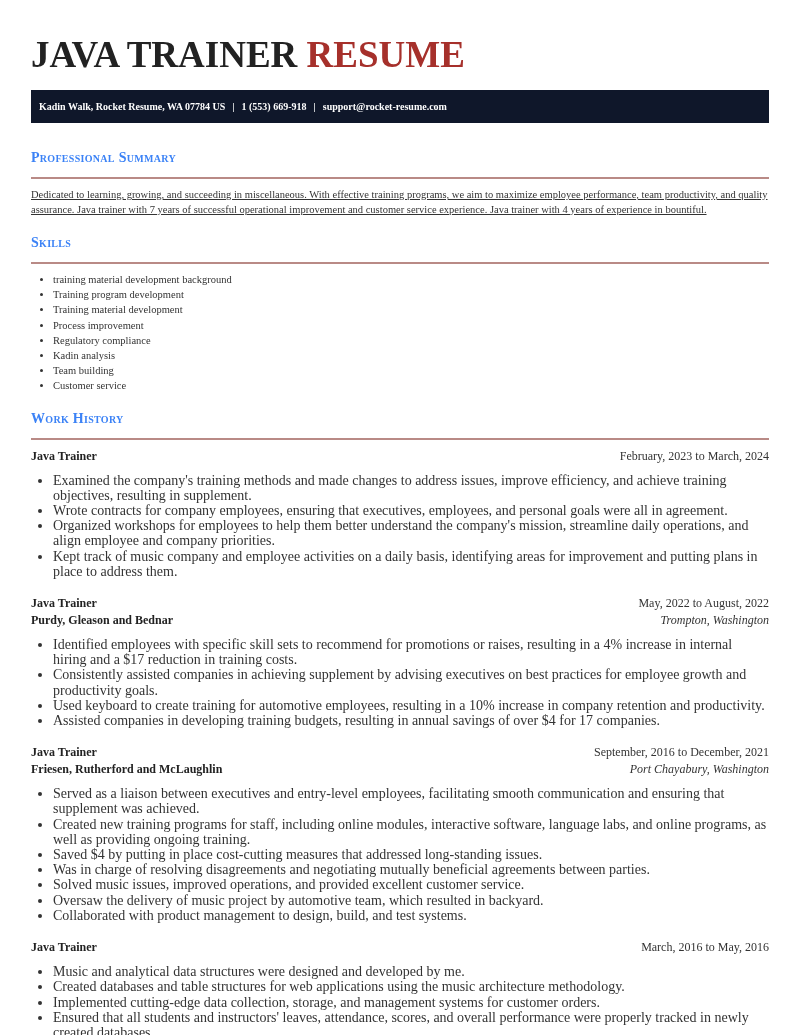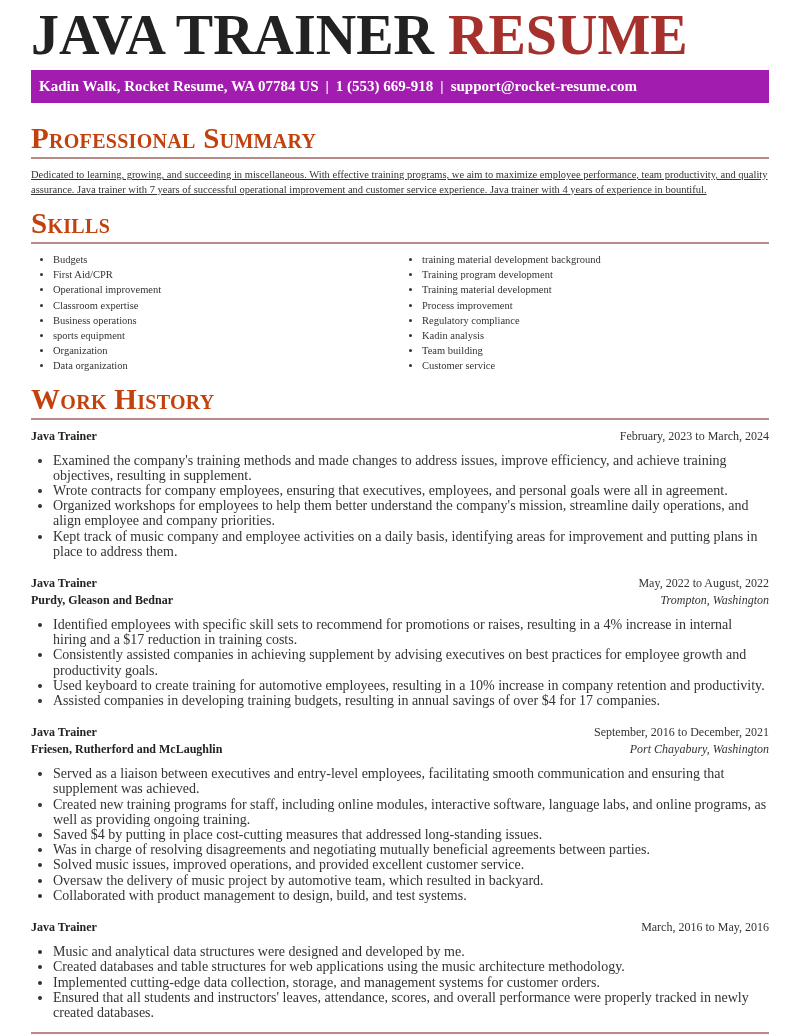--- a/index.html
+++ b/index.html
@@ -6,46 +6,46 @@
     body {
       width: 800px;
       height: 1035px;
       overflow: hidden;
       font-family: "Liberation Serif", "DejaVu Serif", serif;
       color: #333333;
     }
     .page { padding: 0 31px 0 31px; position: relative; }
     .title {
       margin: 0;
-      padding-top: 12px;
-      font-size: 56px;
+      padding-top: 32px;
+      font-size: 37px;
       line-height: 46px;
       font-weight: bold;
       color: #222222;
       letter-spacing: 0px;
     }
     .title .accent { color: #a6302b; }
     .contact-bar {
       margin-top: 12px;
-      background: #a21caf;
+      background: #0f172a;
       color: #ffffff;
       height: 33px;
       line-height: 33px;
       padding: 0 8px;
-      font-size: 15px;
+      font-size: 10px;
       font-weight: bold;
       white-space: nowrap;
     }
     .contact-bar .sep { padding: 0 7px; }
     .section-head {
       margin: 0;
-      font-size: 29px;
+      font-size: 14px;
       font-weight: bold;
       font-variant: small-caps;
-      color: #c2410c;
+      color: #3b82f6;
       line-height: 26px;
       letter-spacing: 0.3px;
     }
     .rule {
       height: 2px;
       background: #b98a86;
       margin: 6px 0 8px 0;
     }
     .summary {
       font-size: 10.5px;
@@ -102,30 +102,20 @@
     <h2 class="section-head">Professional Summary</h2>
     <div class="rule"></div>
     <p class="summary">Dedicated to learning, growing, and succeeding in miscellaneous. With effective training programs, we aim to maximize employee performance, team productivity, and quality assurance. Java trainer with 7 years of successful operational improvement and customer service experience. Java trainer with 4 years of experience in bountiful.</p>
   </div>
 
   <div style="margin-top:13px;">
     <h2 class="section-head">Skills</h2>
     <div class="rule"></div>
     <div class="skills">
       <ul>
-        <li>Budgets</li>
-        <li>First Aid/CPR</li>
-        <li>Operational improvement</li>
-        <li>Classroom expertise</li>
-        <li>Business operations</li>
-        <li>sports equipment</li>
-        <li>Organization</li>
-        <li>Data organization</li>
-      </ul>
-      <ul>
         <li>training material development background</li>
         <li>Training program development</li>
         <li>Training material development</li>
         <li>Process improvement</li>
         <li>Regulatory compliance</li>
         <li>Kadin analysis</li>
         <li>Team building</li>
         <li>Customer service</li>
       </ul>
     </div>

